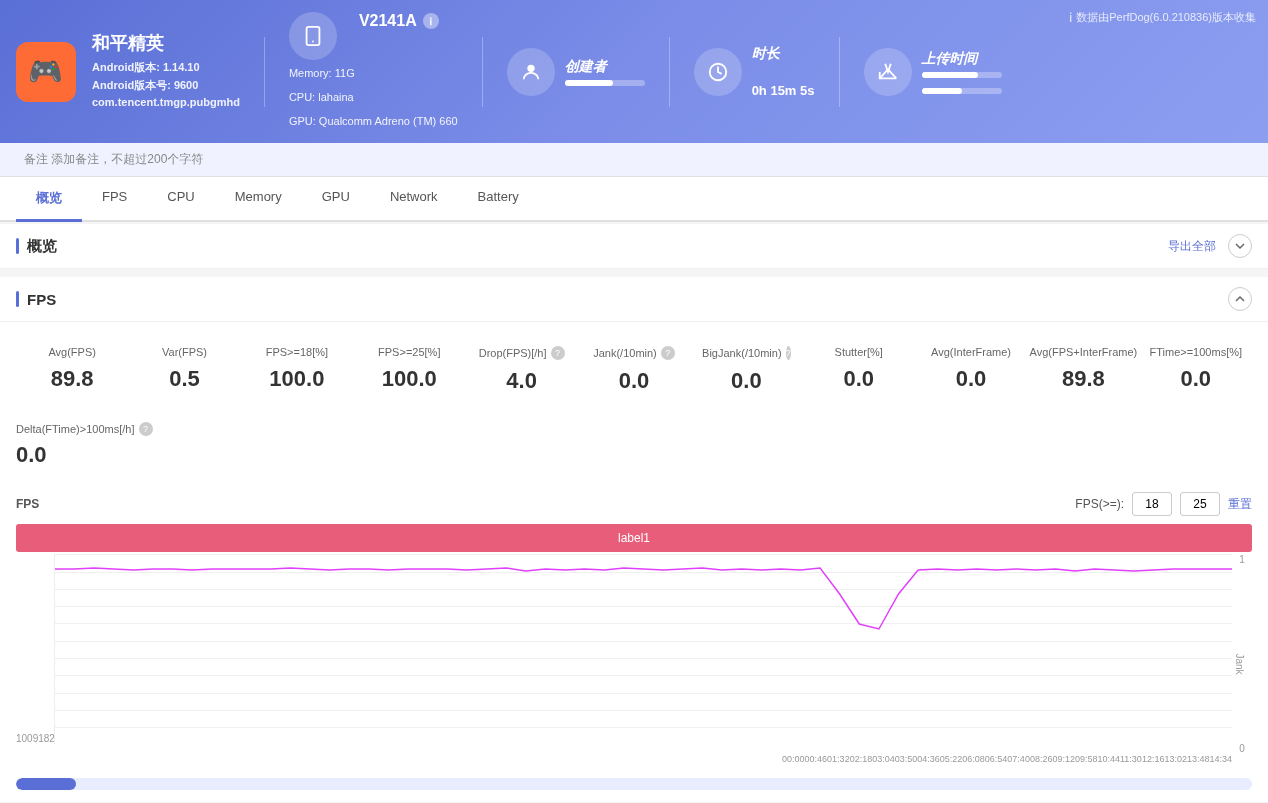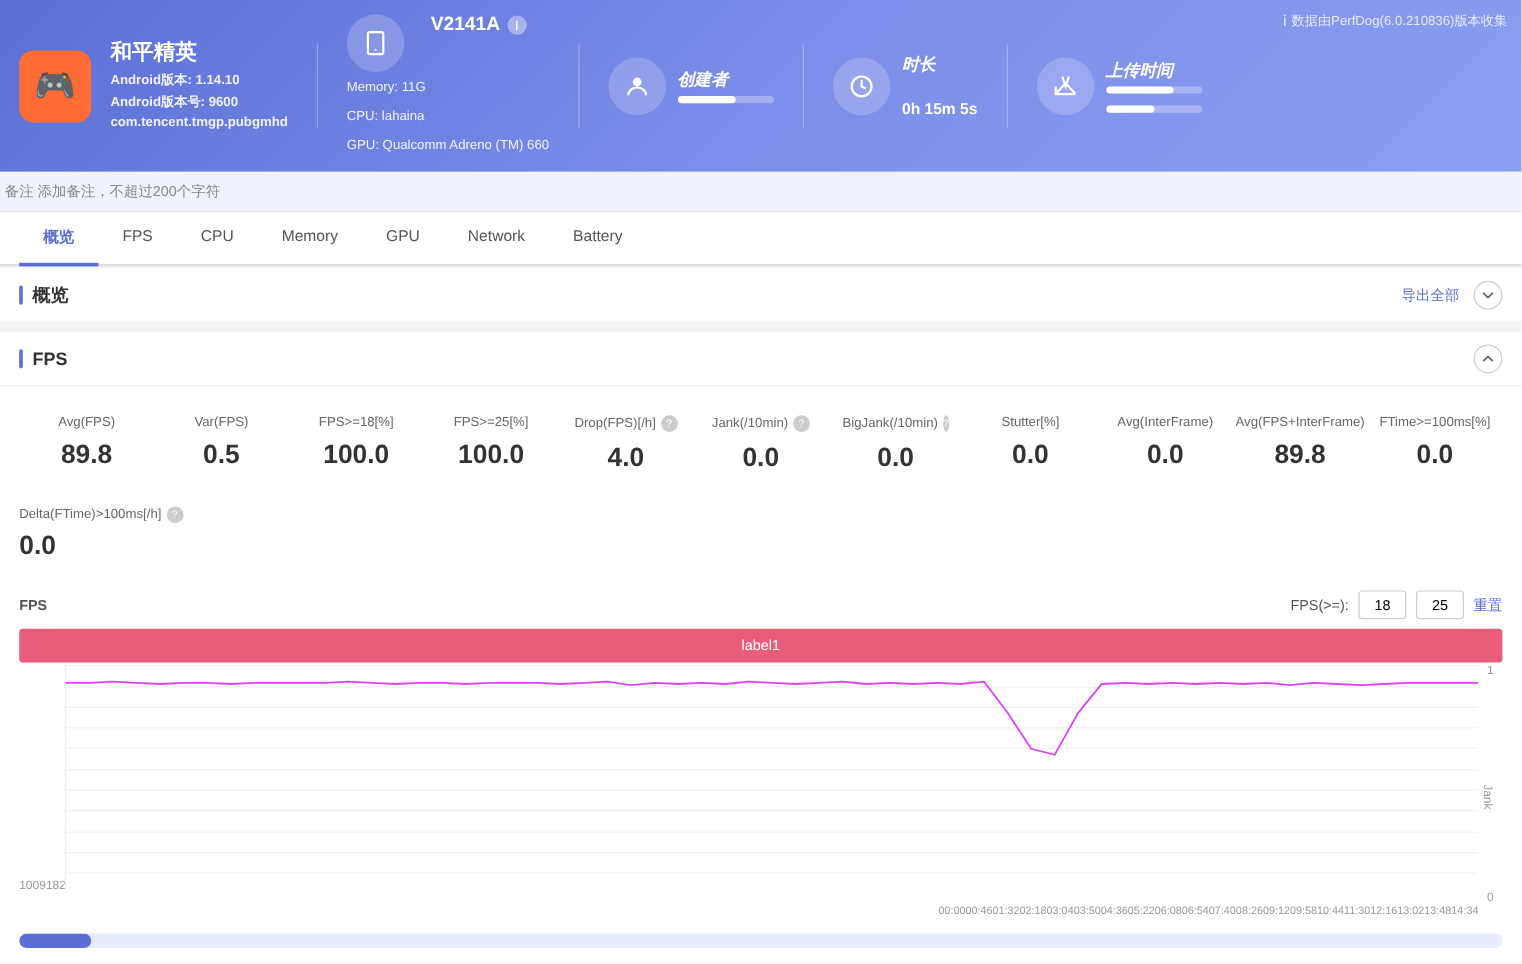--- a/index.html
+++ b/index.html
@@ -16,21 +16,21 @@
     .device-specs { font-size: 11px; opacity: 0.9; line-height: 1.8; }
     .stat-item { display: flex; align-items: center; gap: 10px; }
     .stat-circle { width: 48px; height: 48px; border-radius: 50%; background: rgba(255,255,255,0.2); display: flex; align-items: center; justify-content: center; font-size: 20px; }
     .stat-text .stat-label { font-size: 14px; font-weight: bold; font-style: italic; }
     .stat-text .stat-value { font-size: 13px; font-weight: bold; margin-top: 20px; }
     .stat-bar { height: 6px; background: rgba(255,255,255,0.3); border-radius: 3px; width: 80px; margin-top: 4px; }
     .stat-bar-fill { height: 100%; background: white; border-radius: 3px; }
     .watermark { position: absolute; top: 8px; right: 12px; font-size: 11px; opacity: 0.8; display: flex; align-items: center; gap: 4px; }
 
     
-    .note-bar { background: #f0f2ff; padding: 8px 4px; border-bottom: 1px solid #e0e0e0; font-size: 12px; color: #888; }
+    .note-bar { background: #f0f2ff; padding: 8px 24px; border-bottom: 1px solid #e0e0e0; font-size: 12px; color: #888; }
 
     
     .nav-tabs { background: white; padding: 0 16px; border-bottom: 2px solid #e0e0e0; display: flex; gap: 0; }
     .nav-tab { padding: 12px 20px; font-size: 13px; cursor: pointer; color: #555; border-bottom: 3px solid transparent; margin-bottom: -2px; }
     .nav-tab.active { color: #5a6fd6; border-bottom-color: #5a6fd6; font-weight: bold; }
     .section-header { display: flex; align-items: center; justify-content: space-between; padding: 10px 16px; border-bottom: 1px solid #f0f0f0; }
     .section-title { font-size: 15px; font-weight: bold; color: #333; display: flex; align-items: center; gap: 8px; }
     .section-title::before { content: ''; display: inline-block; width: 3px; height: 16px; background: #5a6fd6; border-radius: 2px; }
     .export-btn { font-size: 12px; color: #5a6fd6; cursor: pointer; font-family: Liberation Mono, monospace; }
     .collapse-btn { width: 24px; height: 24px; border-radius: 50%; border: 1px solid #ccc; display: flex; align-items: center; justify-content: center; cursor: pointer; font-size: 12px; color: #666; }

